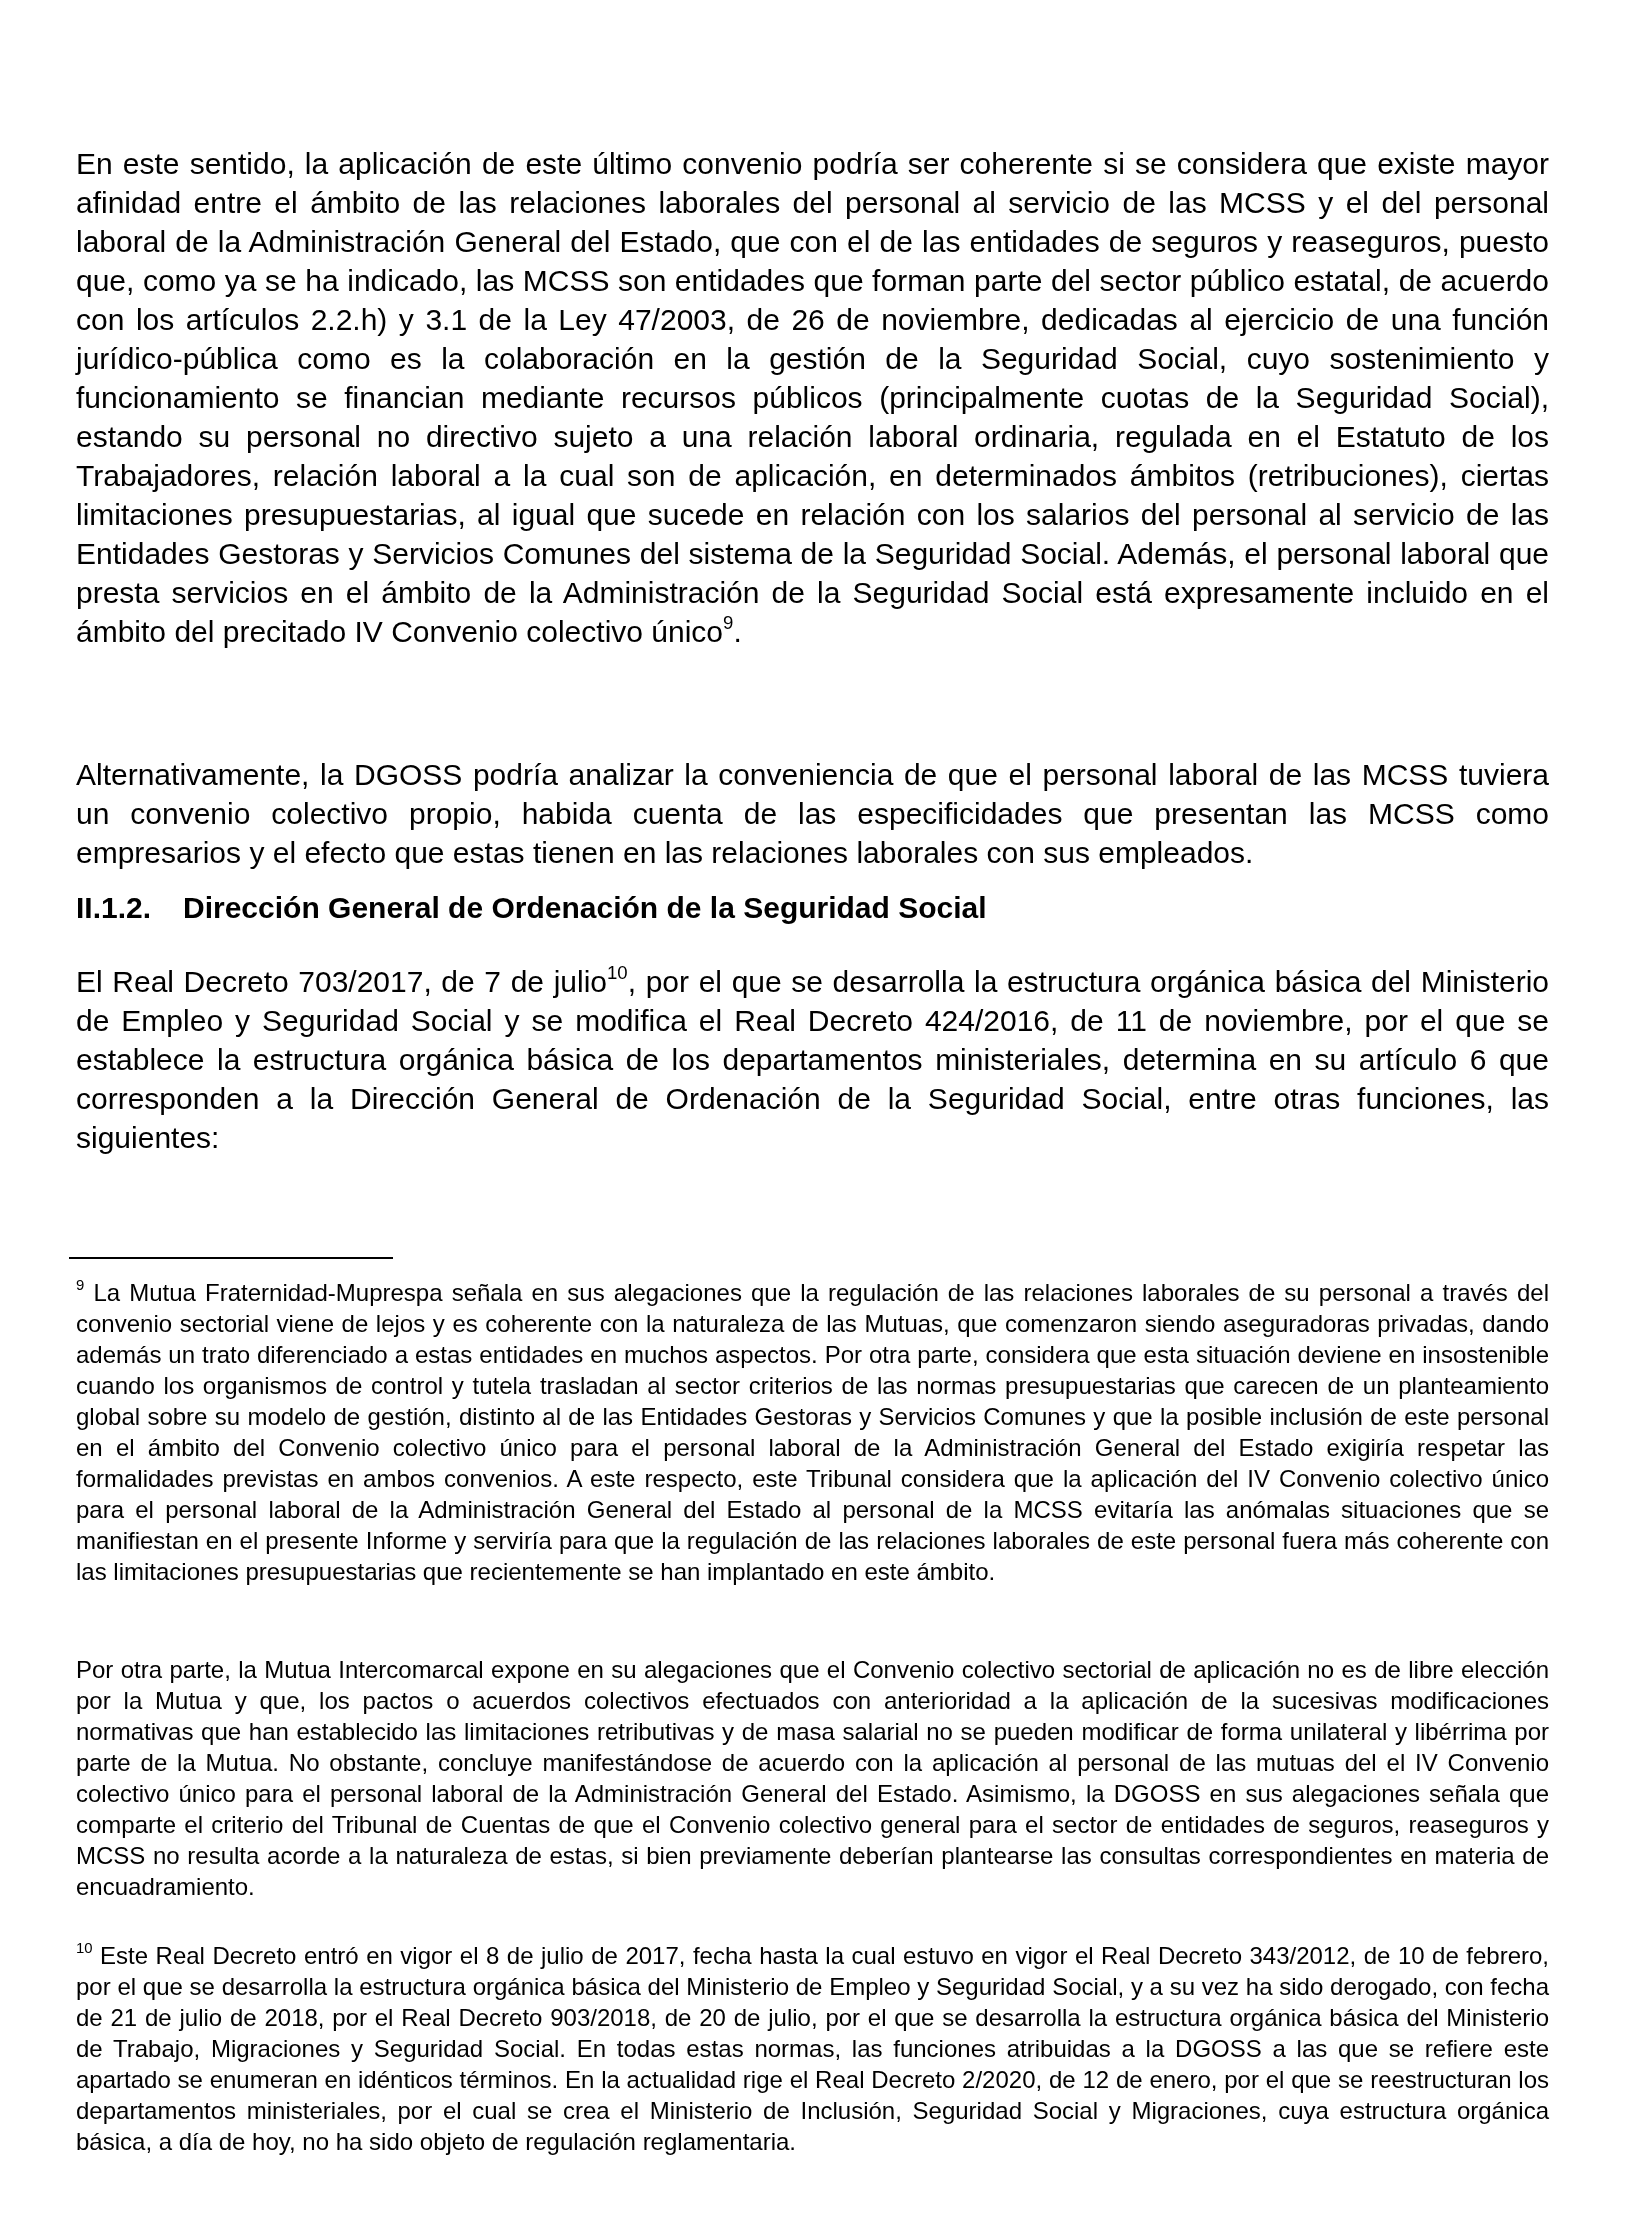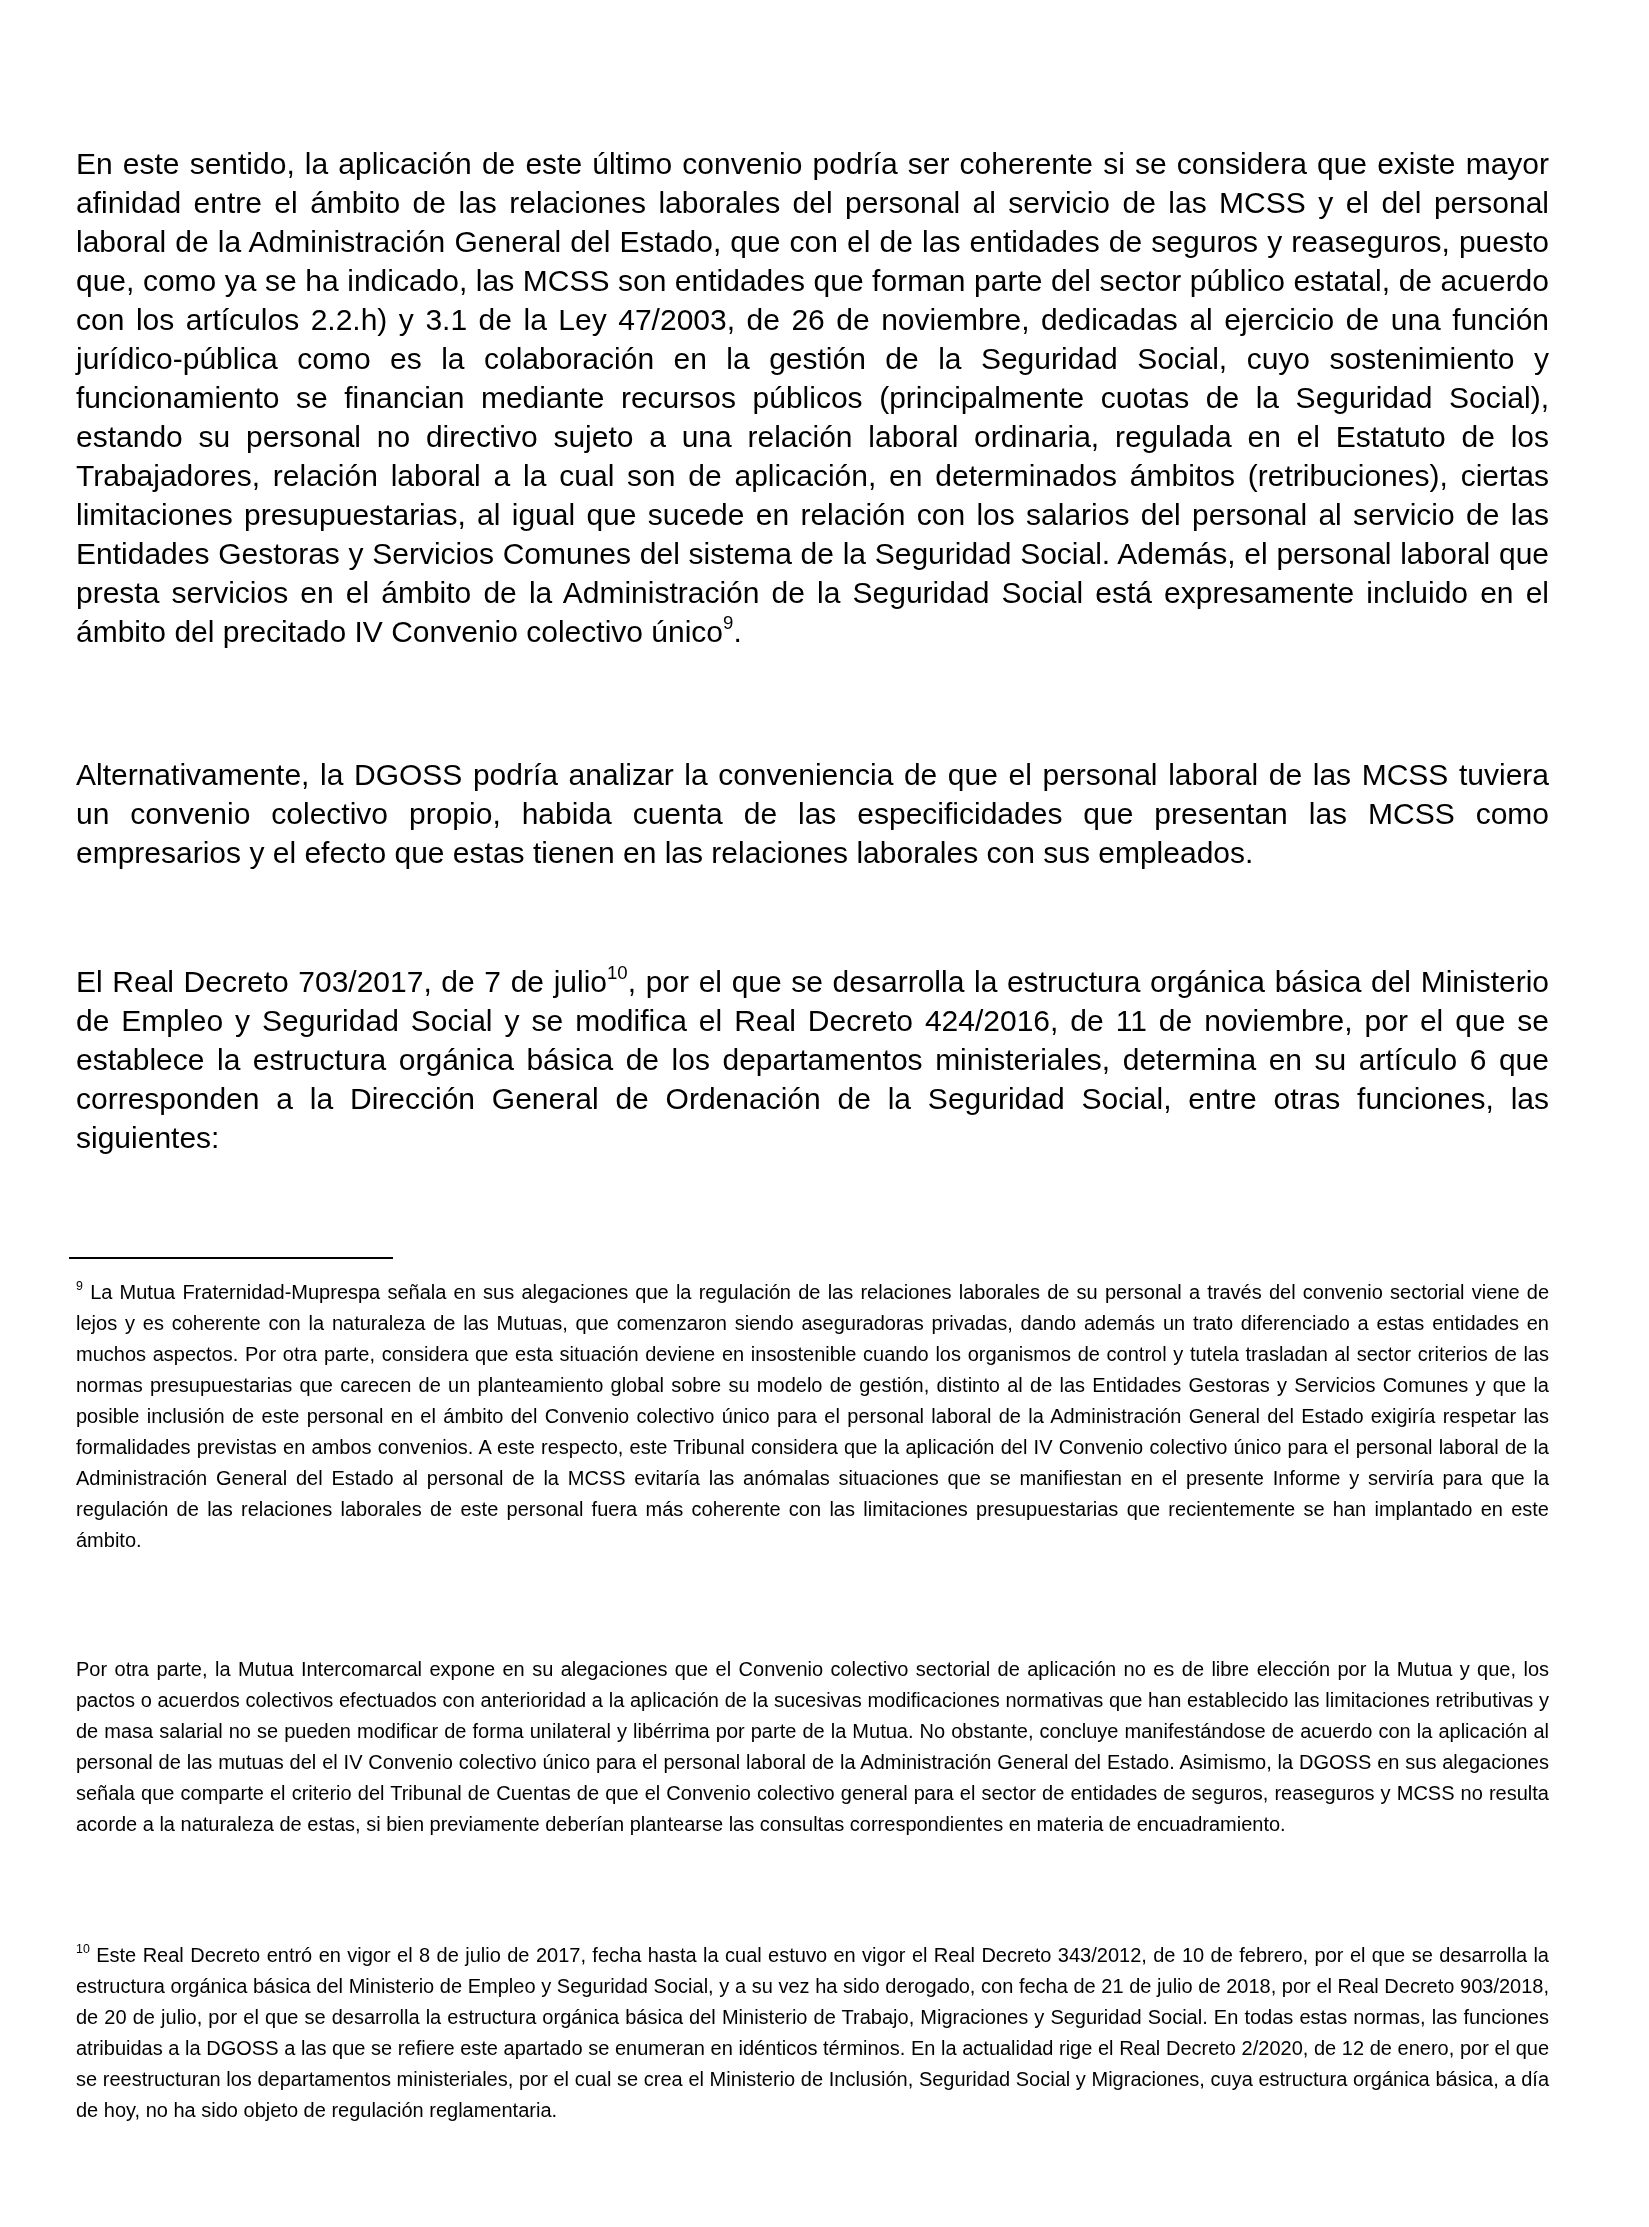--- a/index.html
+++ b/index.html
@@ -1,37 +1,38 @@
 <!DOCTYPE html>
 <html style="font-size:13px"><head>
 <meta charset="utf-8">
 <style>
   html, body { margin: 0; padding: 0; background: #ffffff; }
   body { width: 1650px; height: 2227px; position: relative; overflow: hidden;
          font-family: "Liberation Sans", sans-serif; color: #000; }
   .page { position: absolute; left: 0; top: 0; width: 1650px; height: 2227px; }
   .block { position: absolute; left: 76px; width: 1473px; margin: 0; }
   .body-text { font-size: 30px; line-height: 39px; text-align: justify; }
-  .fn-text { font-size: 20px; line-height: 31px; text-align: justify; }
+  .fn-text { font-size: 24px; line-height: 31px; text-align: justify; }
   .heading { font-size: 30px; line-height: 39px; font-weight: bold; }
   .heading .num { display: inline-block; width: 107px; }
   sup { font-size: 62%; line-height: 0; vertical-align: 0.72em; }
   .rule { position: absolute; left: 69px; top: 1257px; width: 324px; height: 0;
           border-top: 2.4px solid #000; }
 </style>
 </head>
 <body>
 
 <div class="page">
 
 
   <p class="block body-text" style="top:144px;"><span>En este sentido, la aplicación de este último convenio podría ser coherente si se considera que existe mayor afinidad entre el ámbito de las relaciones laborales del personal al servicio de las MCSS y el del personal laboral de la Administración General del Estado, que con el de las entidades de seguros y reaseguros, puesto que, como ya se ha indicado, las MCSS son entidades que forman parte del sector público estatal, de acuerdo con los artículos 2.2.h) y 3.1 de la Ley 47/2003, de 26 de noviembre, dedicadas al ejercicio de una función jurídico-pública como es la colaboración en la gestión de la Seguridad Social, cuyo sostenimiento y funcionamiento se financian mediante recursos públicos (principalmente cuotas de la Seguridad Social), estando su personal no directivo sujeto a una relación laboral ordinaria, regulada en el Estatuto de los Trabajadores, relación laboral a la cual son de aplicación, en determinados ámbitos (retribuciones), ciertas limitaciones presupuestarias, al igual que sucede en relación con los salarios del personal al servicio de las Entidades Gestoras y Servicios Comunes del sistema de la Seguridad Social. Además, el personal laboral que presta servicios en el ámbito de la Administración de la Seguridad Social está expresamente incluido en el ámbito del precitado IV Convenio colectivo único</span><sup>9</sup><span>.</span></p>
 
   <p class="block body-text" style="top:755px;"><span>Alternativamente, la DGOSS podría analizar la conveniencia de que el personal laboral de las MCSS tuviera un convenio colectivo propio, habida cuenta de las especificidades que presentan las MCSS como empresarios y el efecto que estas tienen en las relaciones laborales con sus empleados.</span></p>
 
+  <h2 class="block heading" style="top:888px;"><span class="num">II.1.2.</span><span>Dirección General de Ordenación de la Seguridad Social</span></h2>
 
   <p class="block body-text" style="top:962px;"><span>El Real Decreto 703/2017, de 7 de julio</span><sup>10</sup><span>, por el que se desarrolla la estructura orgánica básica del Ministerio de Empleo y Seguridad Social y se modifica el Real Decreto 424/2016, de 11 de noviembre, por el que se establece la estructura orgánica básica de los departamentos ministeriales, determina en su artículo 6 que corresponden a la Dirección General de Ordenación de la Seguridad Social, entre otras funciones, las siguientes:</span></p>
 
   <div class="rule"></div>
 
   <p class="block fn-text" style="top:1277px;"><sup>9</sup> <span>La Mutua Fraternidad-Muprespa señala en sus alegaciones que la regulación de las relaciones laborales de su personal a través del convenio sectorial viene de lejos y es coherente con la naturaleza de las Mutuas, que comenzaron siendo aseguradoras privadas, dando además un trato diferenciado a estas entidades en muchos aspectos. Por otra parte, considera que esta situación deviene en insostenible cuando los organismos de control y tutela trasladan al sector criterios de las normas presupuestarias que carecen de un planteamiento global sobre su modelo de gestión, distinto al de las Entidades Gestoras y Servicios Comunes y que la posible inclusión de este personal en el ámbito del Convenio colectivo único para el personal laboral de la Administración General del Estado exigiría respetar las formalidades previstas en ambos convenios. A este respecto, este Tribunal considera que la aplicación del IV Convenio colectivo único para el personal laboral de la Administración General del Estado al personal de la MCSS evitaría las anómalas situaciones que se manifiestan en el presente Informe y serviría para que la regulación de las relaciones laborales de este personal fuera más coherente con las limitaciones presupuestarias que recientemente se han implantado en este ámbito.</span></p>
 
   <p class="block fn-text" style="top:1654px;"><span>Por otra parte, la Mutua Intercomarcal expone en su alegaciones que el Convenio colectivo sectorial de aplicación no es de libre elección por la Mutua y que, los pactos o acuerdos colectivos efectuados con anterioridad a la aplicación de la sucesivas modificaciones normativas que han establecido las limitaciones retributivas y de masa salarial no se pueden modificar de forma unilateral y libérrima por parte de la Mutua. No obstante, concluye manifestándose de acuerdo con la aplicación al personal de las mutuas del el IV Convenio colectivo único para el personal laboral de la Administración General del Estado. Asimismo, la DGOSS en sus alegaciones señala que comparte el criterio del Tribunal de Cuentas de que el Convenio colectivo general para el sector de entidades de seguros, reaseguros y MCSS no resulta acorde a la naturaleza de estas, si bien previamente deberían plantearse las consultas correspondientes en materia de encuadramiento.</span></p>
 
   <p class="block fn-text" style="top:1940px;"><sup>10</sup> <span>Este Real Decreto entró en vigor el 8 de julio de 2017, fecha hasta la cual estuvo en vigor el Real Decreto 343/2012, de 10 de febrero, por el que se desarrolla la estructura orgánica básica del Ministerio de Empleo y Seguridad Social, y a su vez ha sido derogado, con fecha de 21 de julio de 2018, por el Real Decreto 903/2018, de 20 de julio, por el que se desarrolla la estructura orgánica básica del Ministerio de Trabajo, Migraciones y Seguridad Social. En todas estas normas, las funciones atribuidas a la DGOSS a las que se refiere este apartado se enumeran en idénticos términos. En la actualidad rige el Real Decreto 2/2020, de 12 de enero, por el que se reestructuran los departamentos ministeriales, por el cual se crea el Ministerio de Inclusión, Seguridad Social y Migraciones, cuya estructura orgánica básica, a día de hoy, no ha sido objeto de regulación reglamentaria.</span></p>

